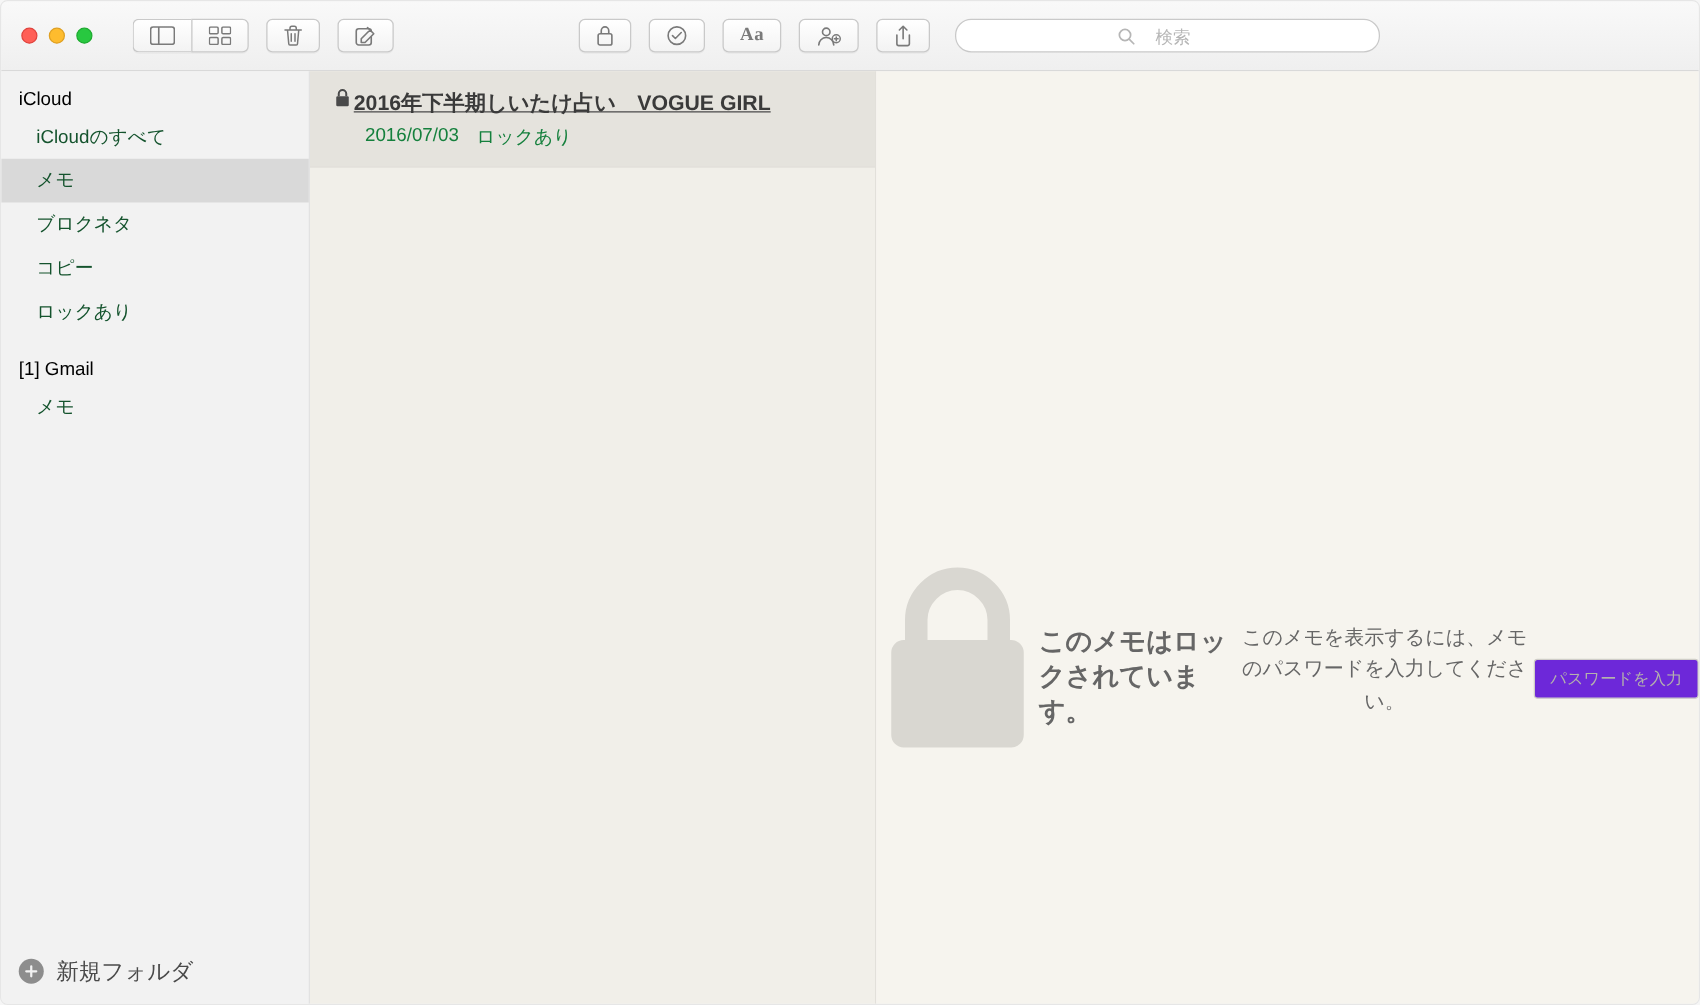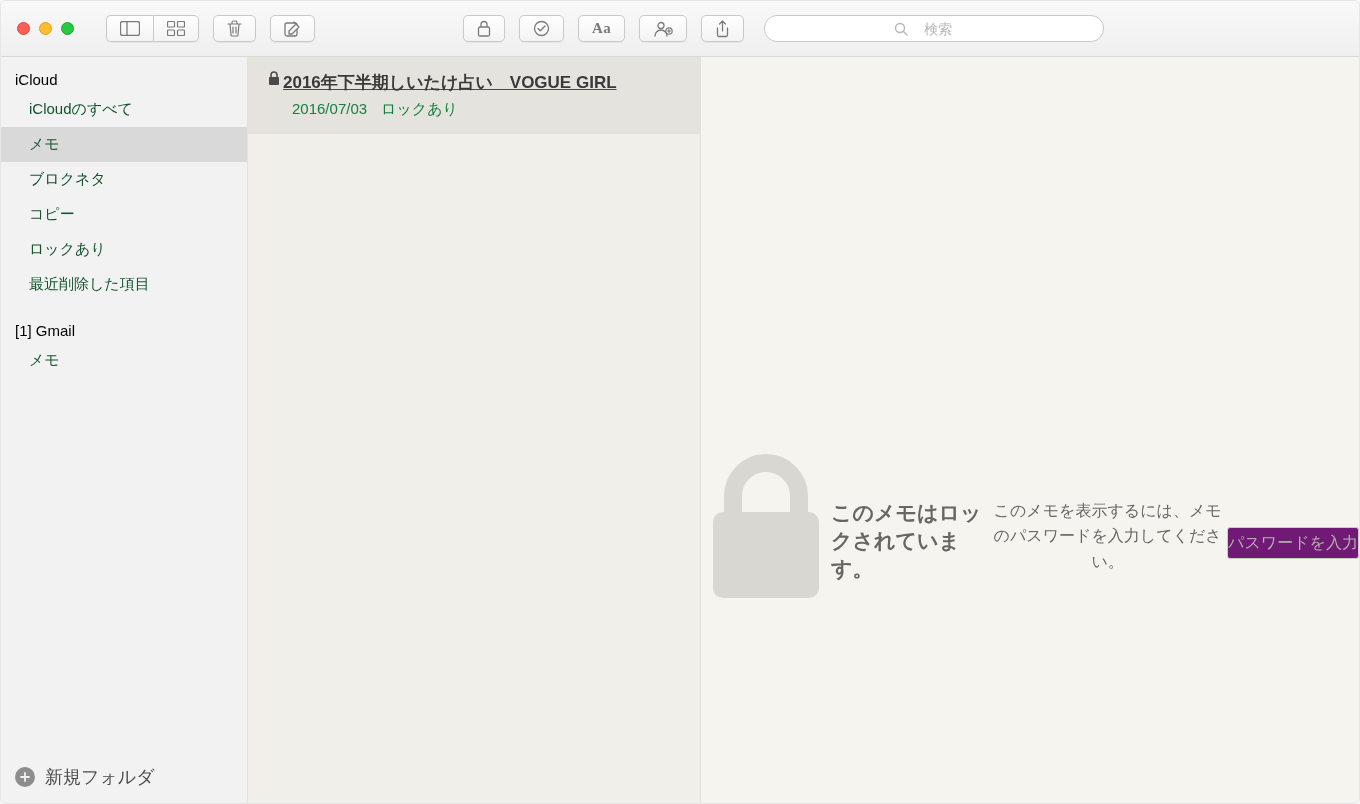--- a/index.html
+++ b/index.html
@@ -169,23 +169,23 @@
     color: #666;
     text-align: center;
     line-height: 1.6;
     max-width: 430px;
   }
   .pw-btn {
     margin-top: 26px;
     width: 268px;
     height: 32px;
     border: 1px solid #cfcdc7;
-    background: #701a75;
+    background: #6d28d9;
     color: #b4b2ac;
-    font-size: 16px;
+    font-size: 13px;
     display: flex; align-items: center; justify-content: center;
     border-radius: 3px;
   }
 </style>
 </head>
 <body>
 
 <div class="toolbar">
 
   <div class="traffic-lights">
@@ -272,21 +272,20 @@
 <div class="main">
 
   <div class="sidebar">
 
     <div class="sb-header">iCloud</div>
     <div class="sb-item">iCloudのすべて</div>
     <div class="sb-item selected">メモ</div>
     <div class="sb-item">ブロクネタ</div>
     <div class="sb-item">コピー</div>
     <div class="sb-item">ロックあり</div>
-    <div class="sb-item">最近削除した項目</div>
 
     <div style="height:14px"></div>
 
     <div class="sb-header">[1] Gmail</div>
     <div class="sb-item">メモ</div>
 
     <div class="sb-footer">
       <div class="plus-circle">
         <svg width="12" height="12" viewBox="0 0 12 12">
             <path d="M6 2v8M2 6h8" stroke="#f2f2f2" stroke-width="1.8" stroke-linecap="round"></path>

